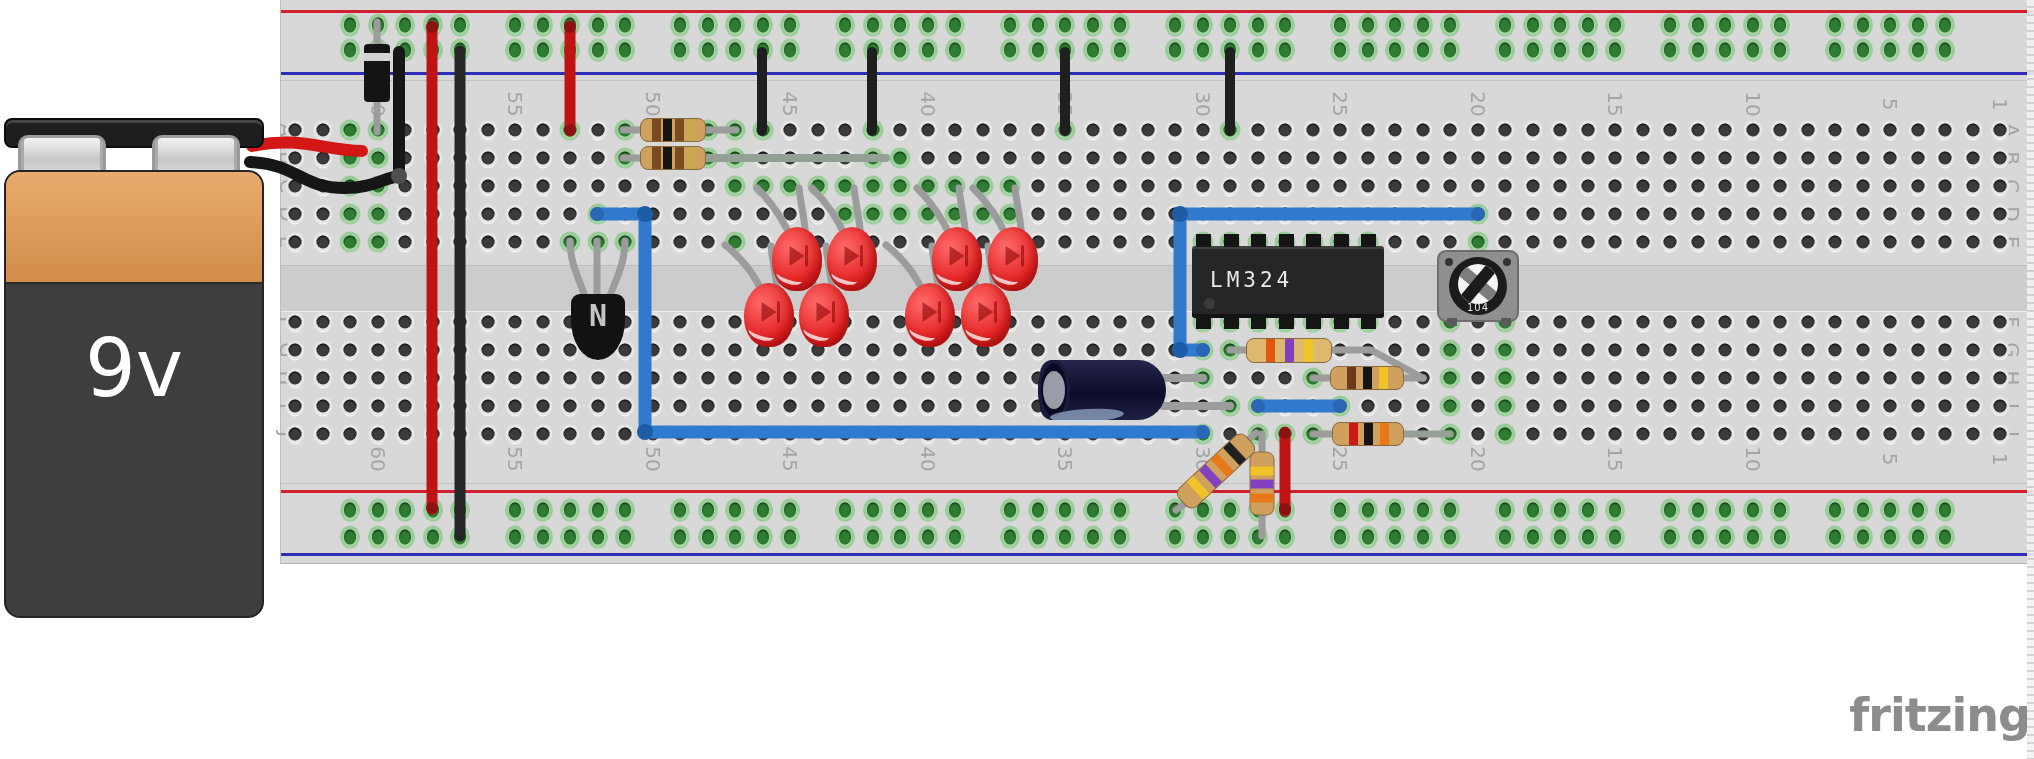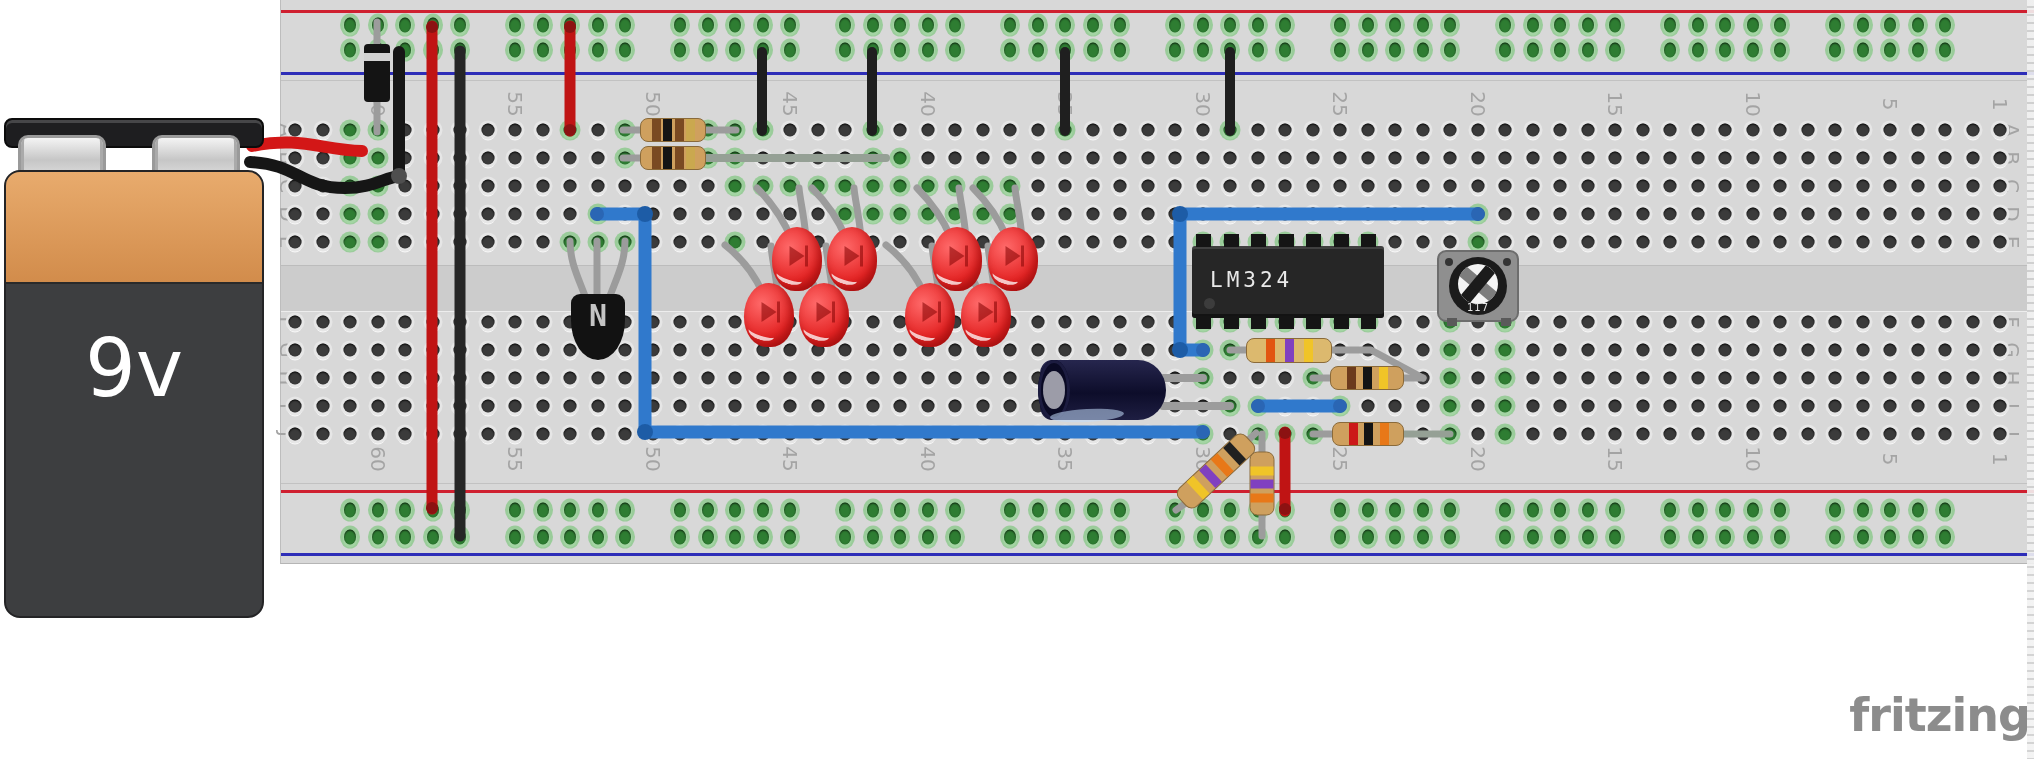--- a/index.html
+++ b/index.html
@@ -1191,21 +1191,21 @@
   </div>
 
 <div class="comp pot">
   <div class="pot-screw" style="left:6px;top:6px"></div>
   <div class="pot-screw" style="right:6px;top:6px"></div>
   <div class="pot-rotor">
     <div class="pot-face">
       <div class="pot-bar1"></div>
       <div class="pot-bar2"></div>
     </div>
-    <div class="pot-label">117</div>
+    <div class="pot-label">104</div>
   </div>
 </div>
 
 <div class="comp cap">
   <div class="cap-end">
     <div class="cap-ellipse"></div>
   </div>
   <div class="cap-sheen"></div>
 </div>
 

